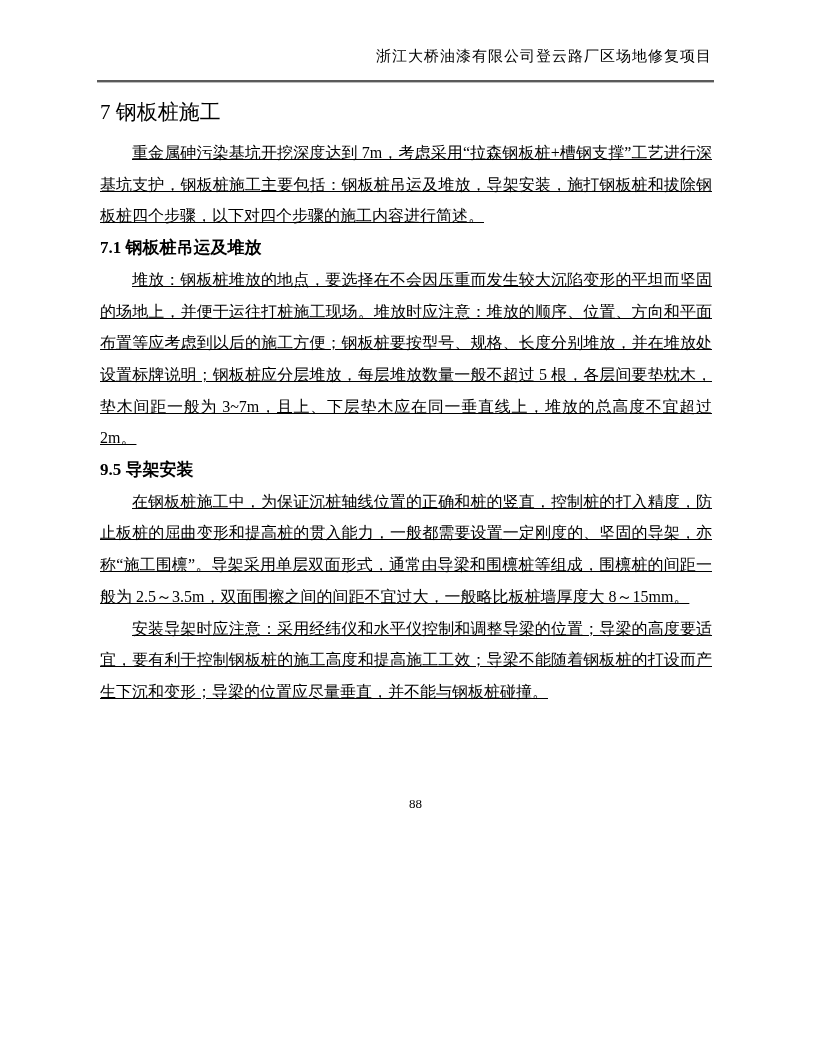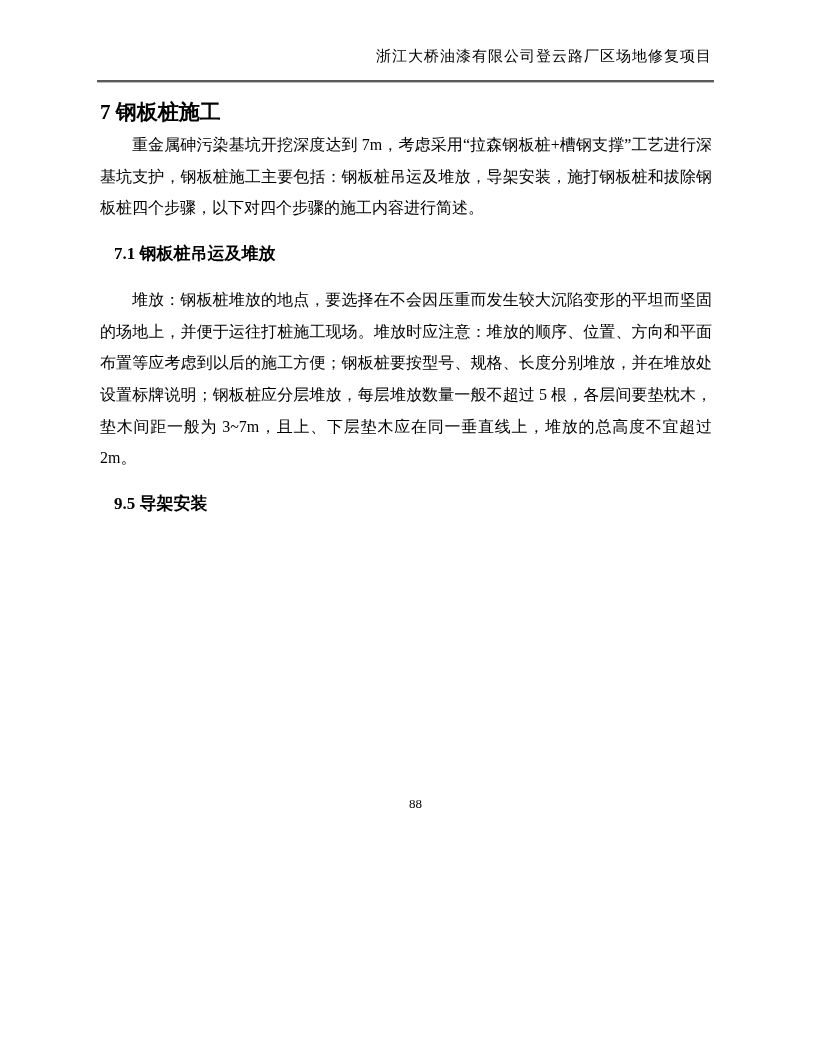--- a/index.html
+++ b/index.html
@@ -29,37 +29,38 @@
   .header-rule {
     margin-top: 14px;
     margin-left: -3px;
     margin-right: -2px;
     height: 0;
     border-top: 2px solid #5a5a5a;
     border-bottom: 1px solid #bdbdbd;
   }
   .chapter-title {
     font-size: 21px;
-    font-weight: 700;
+    font-weight: 400;
     line-height: 34px;
-    margin: 12px 0 0 0;
+    margin: 12px 0 8px 0;
   }
   .section-heading {
     font-size: 17px;
     font-weight: 700;
     line-height: 31.7px;
-    margin: 14px;
+    margin: 0;
   }
   .body-para {
     font-size: 16px;
     line-height: 31.7px;
     margin: 0;
     text-align: justify;
     text-justify: inter-ideograph;
     text-indent: 2em;
+    text-decoration: underline;
   }
   .page-footer {
     position: absolute;
     left: 0;
     right: 0;
     bottom: 52px;
     text-align: center;
     padding-left: 15px;
   }
   .page-number {
@@ -83,21 +84,23 @@
 
     <p class="body-para">重金属砷污染基坑开挖深度达到 7m，考虑采用“拉森钢板桩+槽钢支撑”工艺进行深基坑支护，钢板桩施工主要包括：钢板桩吊运及堆放，导架安装，施打钢板桩和拔除钢板桩四个步骤，以下对四个步骤的施工内容进行简述。</p>
 
     <h2 class="section-heading">7.1 钢板桩吊运及堆放</h2>
 
 
     <p class="body-para">堆放：钢板桩堆放的地点，要选择在不会因压重而发生较大沉陷变形的平坦而坚固的场地上，并便于运往打桩施工现场。堆放时应注意：堆放的顺序、位置、方向和平面布置等应考虑到以后的施工方便；钢板桩要按型号、规格、长度分别堆放，并在堆放处设置标牌说明；钢板桩应分层堆放，每层堆放数量一般不超过 5 根，各层间要垫枕木，垫木间距一般为 3~7m，且上、下层垫木应在同一垂直线上，堆放的总高度不宜超过 2m。</p>
 
     <h2 class="section-heading">9.5 导架安装</h2>
 
+    <p class="body-para">在钢板桩施工中，为保证沉桩轴线位置的正确和桩的竖直，控制桩的打入精度，防止板桩的屈曲变形和提高桩的贯入能力，一般都需要设置一定刚度的、坚固的导架，亦称“施工围檩”。导架采用单层双面形式，通常由导梁和围檩桩等组成，围檩桩的间距一般为 2.5～3.5m，双面围擦之间的间距不宜过大，一般略比板桩墙厚度大 8～15mm。</p>
 
+    <p class="body-para">安装导架时应注意：采用经纬仪和水平仪控制和调整导梁的位置；导梁的高度要适宜，要有利于控制钢板桩的施工高度和提高施工工效；导梁不能随着钢板桩的打设而产生下沉和变形；导梁的位置应尽量垂直，并不能与钢板桩碰撞。</p>
 
   </main>
 
   <footer class="page-footer">
     <span class="page-number">88</span>
   </footer>
 
 </div>
 
 </body></html>

